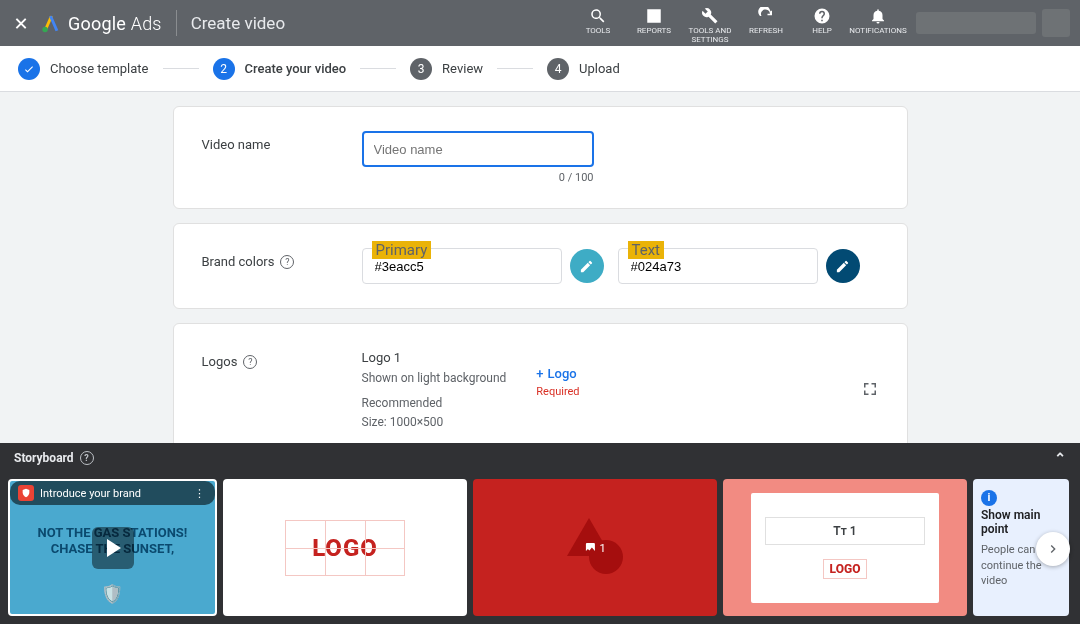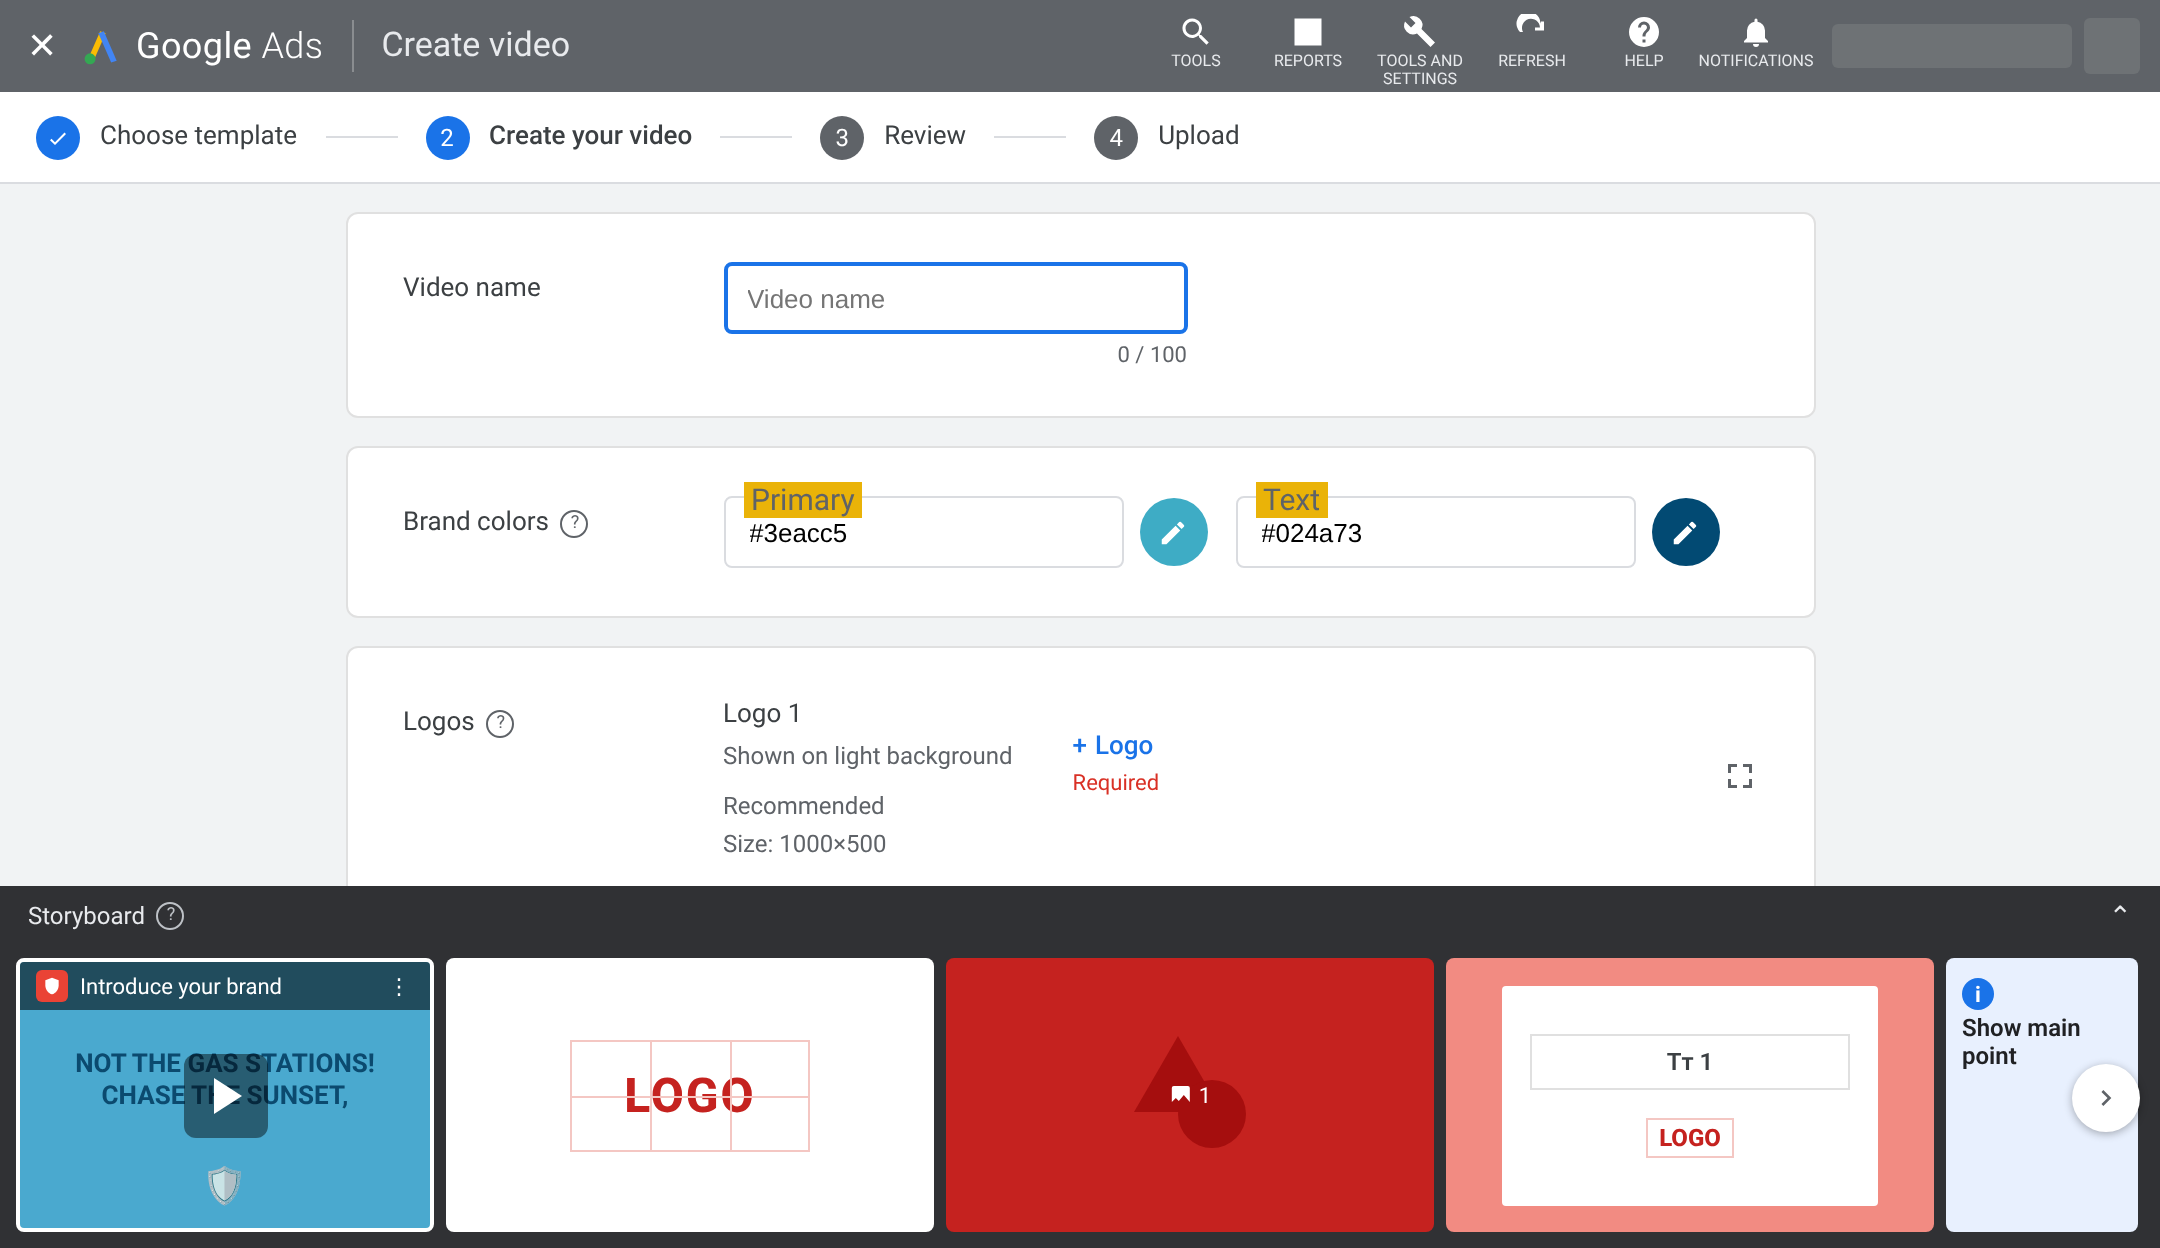--- a/index.html
+++ b/index.html
@@ -59,32 +59,32 @@
   .logo-info { font-size:12px; color:#5f6368; line-height:1.6; }
   .logo-info .lg-title { color:#3c4043; font-size:13px; }
   .add-logo { display:flex; flex-direction:column; align-items:flex-start; padding-top:18px; }
   .add-logo-btn { color:#1a73e8; font-size:13px; display:flex; align-items:center; gap:4px; cursor:pointer; font-weight:500; }
   .required { color:#d93025; font-size:11px; margin-top:4px; }
   .expand-ic { margin-left:auto; align-self:center; cursor:pointer; }
   .expand-ic svg { width:18px; height:18px; fill:#5f6368; }
   
   
   .storyboard { position:absolute; bottom:0; left:0; right:0; background:#303134; }
-  .sb-header { height:30px; display:flex; align-items:center; padding:12px 14px; color:#e8eaed; font-size:12px; }
+  .sb-header { height:30px; display:flex; align-items:center; padding:12px 14px; color:#e8eaed; font-size:12px;font-weight:bold; }
   .sb-header .help-ic { border-color:#bdc1c6; color:#bdc1c6; }
   .sb-caret { margin-left:auto; cursor:pointer; font-size:14px; color:#e8eaed; }
   .sb-track { display:flex; gap:6px; padding:6px 8px 8px 8px; overflow:hidden; position:relative; }
   .sb-card { height:137px; border-radius:4px; flex-shrink:0; position:relative; overflow:hidden; }
   .sb-card.c1 { width:209px; background:#4aa9cf; border:2px solid #fff; }
   .sb-card.c2 { width:244px; background:#fff; display:flex; align-items:center; justify-content:center; }
   .sb-card.c3 { width:244px; background:#c5221f; display:flex; align-items:center; justify-content:center; }
   .sb-card.c4 { width:244px; background:#f28b82; display:flex; align-items:center; justify-content:center; }
   .sb-card.c5 { width:96px; background:#e8f0fe; padding:10px 0 0 8px; }
   
-  .c1 .top-strip { position:absolute; top:0; left:0; right:0; height:24px; background:rgba(0,0,0,.55); display:flex; align-items:center; padding:0 8px; color:#fff; font-size:11px; }
+  .c1 .top-strip { position:absolute; top:0; left:0; right:0; height:24px; background:rgba(0,0,0,.55); display:flex; align-items:center; padding:0 8px; color:#fff; font-size:11px;border-radius:10px; }
   .c1 .micon { width:16px; height:16px; background:#ea4335; border-radius:3px; margin-right:6px; display:flex; align-items:center; justify-content:center; }
   .c1 .dots { margin-left:auto; letter-spacing:2px; cursor:pointer; }
   .c1 .play { position:absolute; top:50%; left:50%; transform:translate(-50%,-50%); width:42px; height:42px; background:rgba(0,0,0,.45); border-radius:6px; display:flex; align-items:center; justify-content:center; cursor:pointer; }
   .c1 .play::after { content:''; border-left:14px solid #fff; border-top:9px solid transparent; border-bottom:9px solid transparent; margin-left:3px; }
   .c1 .slogan { position:absolute; top:44px; left:0; right:0; text-align:center; color:#0b4a6f; font-weight:700; font-size:13px; line-height:1.2; }
   .c1 .shield { position:absolute; bottom:10px; left:50%; transform:translateX(-50%); font-size:18px; }
   
   .logo-grid { width:120px; height:56px; border:1px solid #f4c7c3; position:relative; display:flex; align-items:center; justify-content:center; }
   .logo-grid::before, .logo-grid::after { content:''; position:absolute; background:#f4c7c3; }
   .logo-grid::before { left:33%; top:0; bottom:0; width:1px; box-shadow:40px 0 0 #f4c7c3; }
@@ -310,20 +310,21 @@
     <div class="sb-card c4">
       <div class="c4-inner">
         <div class="c4-bar">Tт 1</div>
         <div class="c4-logo">LOGO</div>
       </div>
     </div>
 
     <div class="sb-card c5">
       <span class="info-ic">i</span>
       <div class="c5-title">Show main point</div>
+      <div class="c5-body">People can continue the video</div>
     </div>
 
     <div class="next-btn">
         <svg width="16" height="16" viewBox="0 0 24 24" fill="#5f6368">
           <path d="M8.59 16.59L13.17 12 8.59 7.41 10 6l6 6-6 6z"></path>
         </svg>
       </div>
 
   </div>
 </div>

